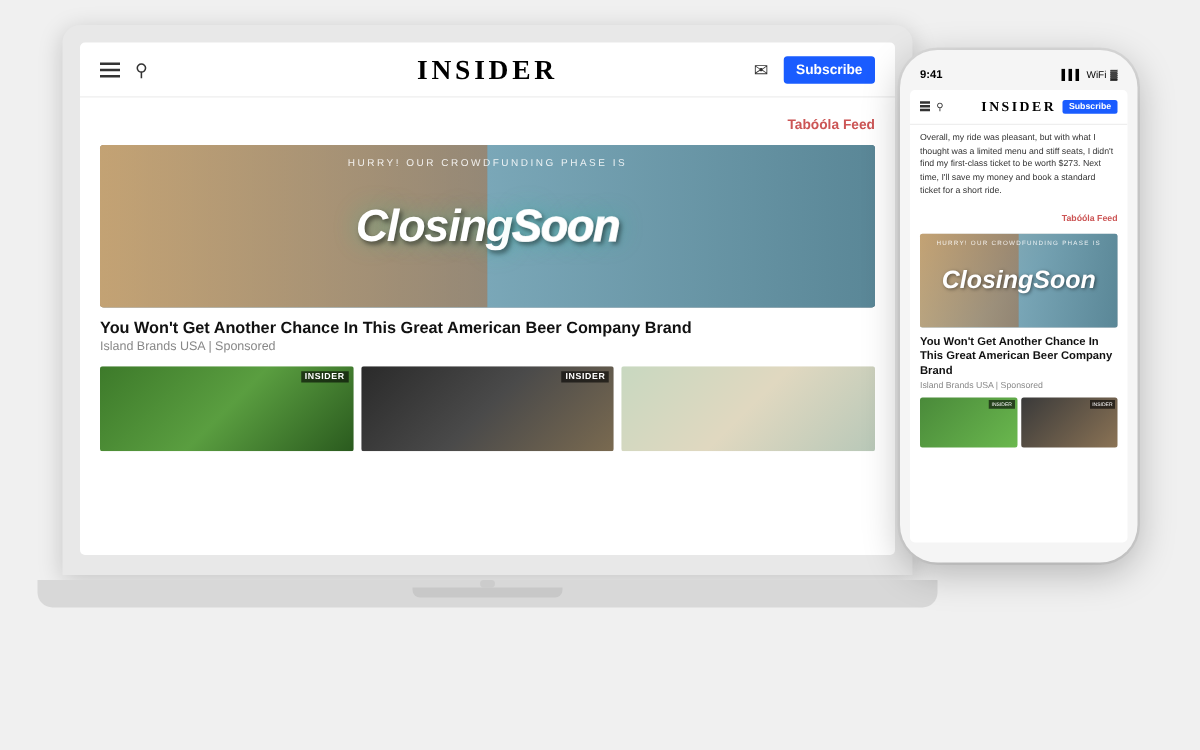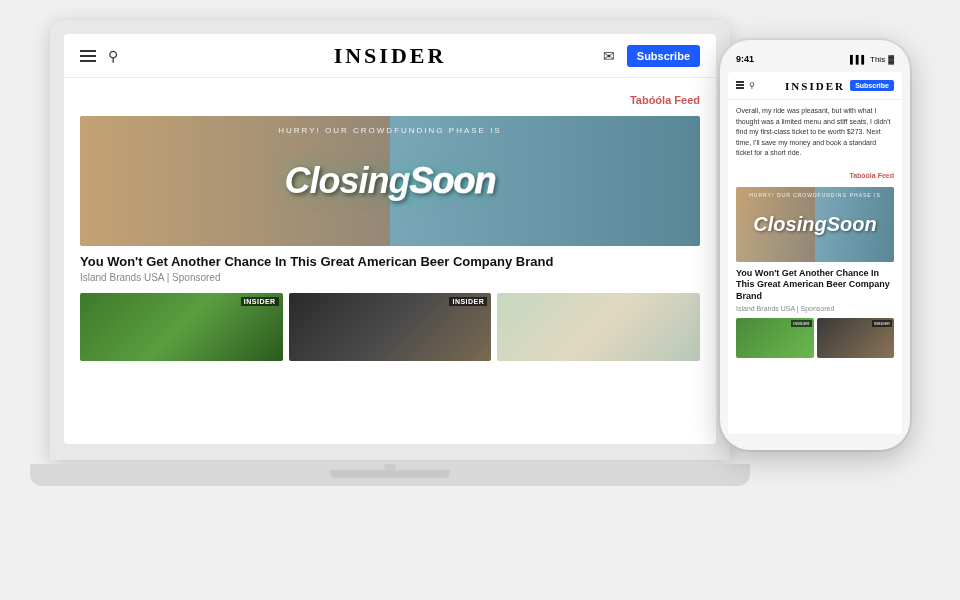--- a/index.html
+++ b/index.html
@@ -478,21 +478,21 @@
   </div>
 </div>
 
 <div class="phone-wrap">
   <div class="phone-body">
 
     <div class="phone-notch-bar">
       <span class="phone-time">9:41</span>
       <div class="phone-status-icons">
         <span>▌▌▌</span>
-        <span>This</span>
+        <span>WiFi</span>
         <span>▓</span>
       </div>
     </div>
 
     <div class="phone-screen">
 
       <div class="phone-nav">
         <div class="phone-nav-left">
           <div class="phone-menu-icon">
             <span></span>

